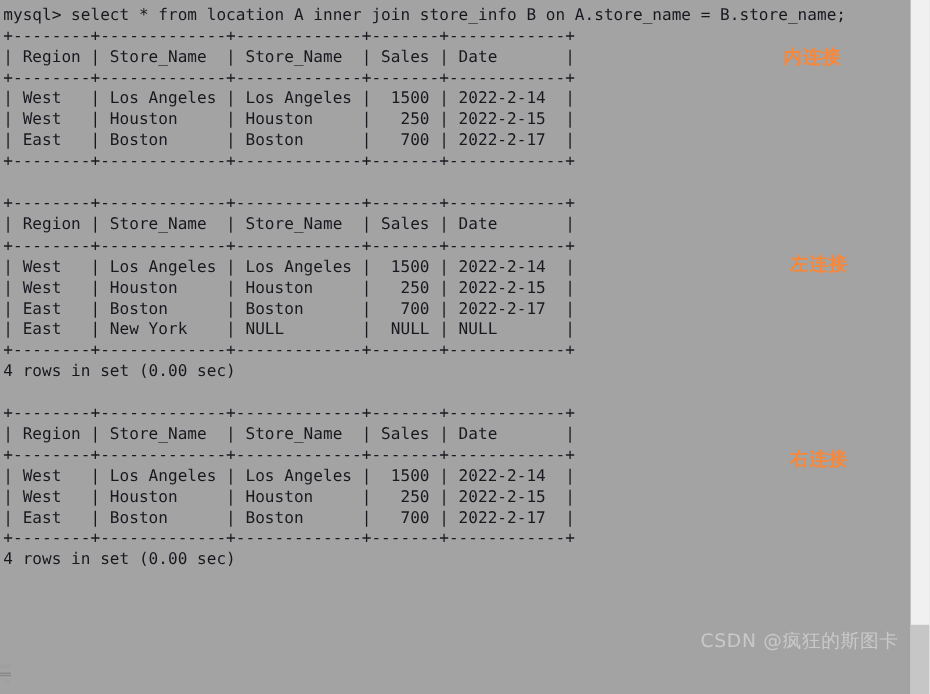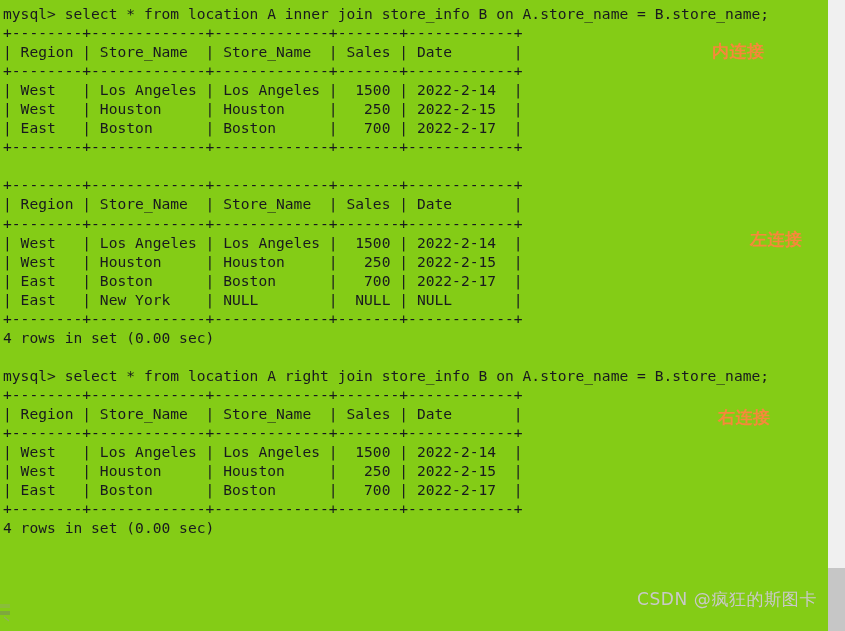--- a/index.html
+++ b/index.html
@@ -15,21 +15,21 @@
     position: relative;
     font-family: "DejaVu Sans Mono", "Liberation Mono", monospace;
   }
 
   #terminal {
     position: absolute;
     left: 0;
     top: 0;
     width: 828px;
     height: 631px;
-    background: #84cc16;
+    background: #a3a3a3;
     box-sizing: border-box;
     padding: 4px 0 0 3px;
   }
 
   .line {
     font-family: "DejaVu Sans Mono", "Liberation Mono", monospace;
     font-size: 14.6px;
     line-height: 19.05px;
     height: 19.05px;
     color: #18191f;
@@ -46,21 +46,21 @@
     font-weight: bold;
     color: #f7883b;
     white-space: nowrap;
     letter-spacing: 0.5px;
   }
 
   
   #watermark {
     position: absolute;
     right: 28px;
-    bottom: 20px;
+    bottom: 37px;
     font-family: "DejaVu Sans", "Liberation Sans", sans-serif;
     font-size: 17px;
     color: #c9c9c9;
     white-space: nowrap;
     letter-spacing: 0.6px;
   }
 
   
   #scrollbar {
     position: absolute;
@@ -104,38 +104,37 @@
       <div class="line">+--------+-------------+-------------+-------+------------+</div>
       <div class="line">| Region | Store_Name  | Store_Name  | Sales | Date       |</div>
       <div class="line">+--------+-------------+-------------+-------+------------+</div>
       <div class="line">| West   | Los Angeles | Los Angeles |  1500 | 2022-2-14  |</div>
       <div class="line">| West   | Houston     | Houston     |   250 | 2022-2-15  |</div>
       <div class="line">| East   | Boston      | Boston      |   700 | 2022-2-17  |</div>
       <div class="line">| East   | New York    | NULL        |  NULL | NULL       |</div>
       <div class="line">+--------+-------------+-------------+-------+------------+</div>
       <div class="line">4 rows in set (0.00 sec)</div>
       <div class="line blank"></div>
-      <div class="line">mysql&gt; select * from location A right join store_info B on A.store_name = B.store_name;</div>
       <div class="line">+--------+-------------+-------------+-------+------------+</div>
       <div class="line">| Region | Store_Name  | Store_Name  | Sales | Date       |</div>
       <div class="line">+--------+-------------+-------------+-------+------------+</div>
       <div class="line">| West   | Los Angeles | Los Angeles |  1500 | 2022-2-14  |</div>
       <div class="line">| West   | Houston     | Houston     |   250 | 2022-2-15  |</div>
       <div class="line">| East   | Boston      | Boston      |   700 | 2022-2-17  |</div>
       <div class="line">+--------+-------------+-------------+-------+------------+</div>
       <div class="line">4 rows in set (0.00 sec)</div>
       <div class="line blank"></div>
       <div class="line blank"></div>
     </div>
 
 </div>
 
 <div id="annot-host">
     <div class="annot" style="top: 40px; left: 712px; text-align: center;">内连接</div>
-    <div class="annot" style="top: 228px; left: 750px; text-align: center;">左连接</div>
+    <div class="annot" style="top: 228px; left: 718px; text-align: center;">左连接</div>
     <div class="annot" style="top: 406px; left: 718px;">右连接</div>
   </div>
 
 <div id="watermark">CSDN @疯狂的斯图卡</div>
 
 <div id="scrollbar">
   <div id="scroll-thumb"></div>
 </div>
 <svg id="scroll-marks" viewBox="0 0 22 32">
   <path d="M2 10 H20 M2 12 H20" stroke="#9a9a9a" stroke-width="1.2" fill="none"></path>

